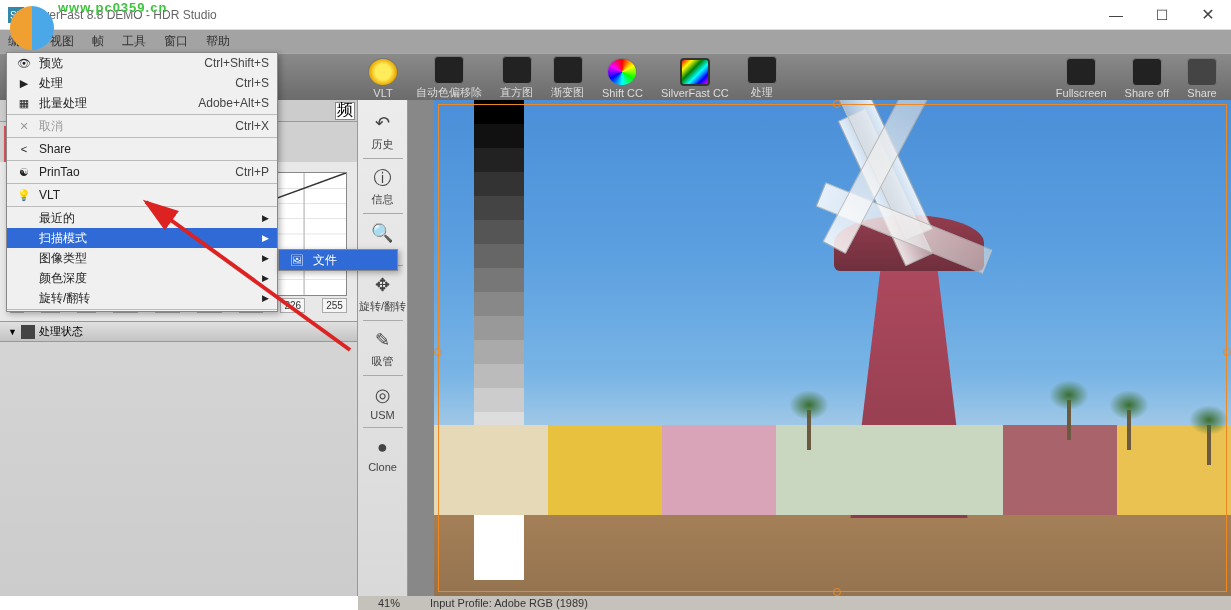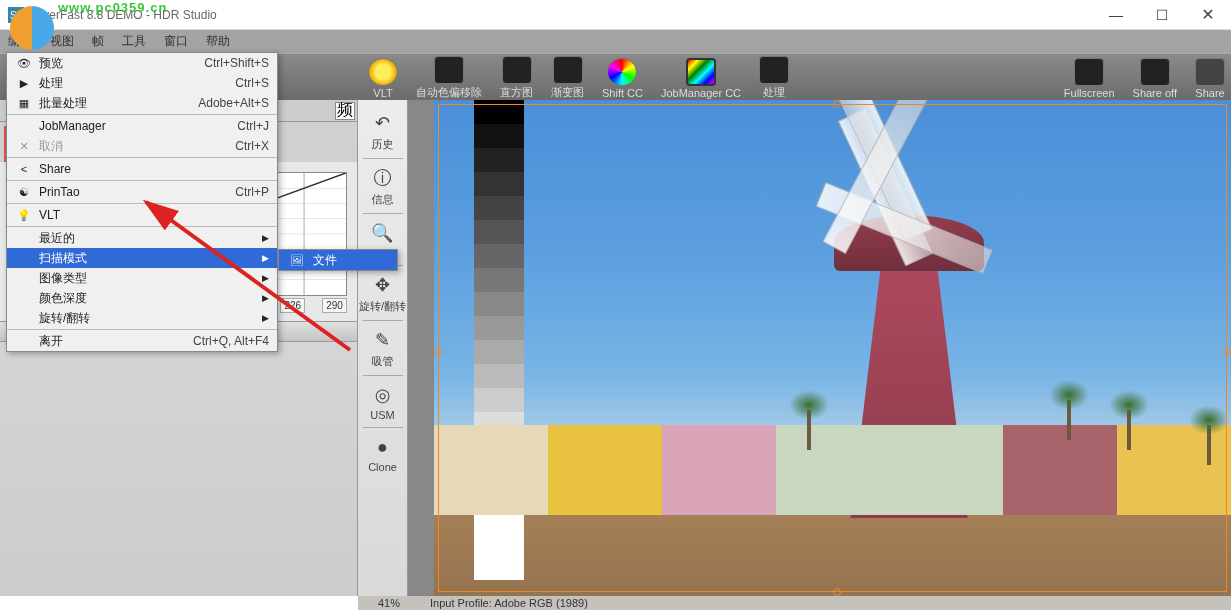--- a/index.html
+++ b/index.html
@@ -21,21 +21,21 @@
 .toolbar-left { width: 358px; display: flex; align-items: center; padding-left: 10px; }
 .studio-label { font-style: italic; font-family: Georgia, serif; color: #fff; font-size: 24px; margin-left: 40px; }
 .toolbar-main { flex: 1; display: flex; align-items: center; gap: 18px; padding-left: 10px; }
 .tb-item { display: flex; flex-direction: column; align-items: center; color: #ddd; font-size: 11px; gap: 1px; }
 .tb-icon { width: 30px; height: 28px; background: #555; border-radius: 4px; display: flex; align-items: center; justify-content: center; border: 1px solid #777; }
 .tb-icon.bulb { background: radial-gradient(circle, #ffec5a 40%, #e8a800 70%); border-radius: 50%; }
 .tb-icon.rainbow { background: conic-gradient(red, yellow, lime, cyan, blue, magenta, red); border-radius: 50%; }
 .tb-icon.cc { background: linear-gradient(135deg, red, yellow, green, cyan, blue, magenta); border: 2px solid #333; }
 .tb-icon.dark { background: #222; }
 .tb-icon.share { background: #444; }
-.toolbar-right { margin-left: auto; display: flex; gap: 18px; padding-right: 6px; }
+.toolbar-right { margin-left: auto; display: flex; gap: 18px; padding-right: 14px; }
 
 
 .left-panel { position: absolute; left: 0; top: 100px; width: 358px; bottom: 14px; background: linear-gradient(#ddd, #ccc); border-right: 1px solid #999; }
 .section-head { height: 20px; background: linear-gradient(#e0e0e0, #c4c4c4); border-bottom: 1px solid #999; display: flex; align-items: center; padding-left: 8px; font-size: 11px; }
 .section-head .tri { margin-right: 4px; font-size: 9px; }
 .channel-tabs { display: flex; background: #ccc; height: 22px; align-items: center; border-bottom: 1px solid #999; padding-left: 6px; }
 .channel-tabs .tab { width: 20px; height: 18px; margin-right: 2px; display: flex; align-items: center; justify-content: center; border: 1px solid #888; background: #ddd; }
 .channel-tabs .tab.active { background: #fff; }
 .curve-thumbs { height: 40px; display: flex; gap: 4px; padding: 4px; background: #d0d0d0; }
 .curve-thumb { width: 36px; height: 36px; background: #eee; border: 1px solid #888; }
@@ -160,21 +160,21 @@
       <div class="tb-item">
         <div class="tb-icon dark"></div>
         <span>渐变图</span>
       </div>
       <div class="tb-item">
         <div class="tb-icon rainbow"></div>
         <span>Shift CC</span>
       </div>
       <div class="tb-item">
         <div class="tb-icon cc"></div>
-        <span>JobManager CC</span>
+        <span>SilverFast CC</span>
       </div>
       <div class="tb-item">
         <div class="tb-icon dark"></div>
         <span>处理</span>
       </div>
     </div>
   <div class="toolbar-right" id="tb-right">
       <div class="tb-item">
         <div class="tb-icon dark"></div>
         <span>Fullscreen</span>
@@ -236,21 +236,21 @@
     </div>
     <div class="curve-vals" id="curve-vals">
         <span>0</span>
         <span>35</span>
         <span>69</span>
         <span>103</span>
         <span>135</span>
         <span>166</span>
         <span>197</span>
         <span>226</span>
-        <span>290</span>
+        <span>255</span>
       </div>
   </div>
   <div class="section-head">
     <span class="tri">▼</span>
     <span style="width:14px;height:14px;background:#444;margin-right:4px"></span>
     <span>处理状态</span>
   </div>
 </div>
 
 <div class="dropdown" id="dropdown">
@@ -263,25 +263,20 @@
       <span class="dd-icon">▶</span>
       <span>处理</span>
       <span class="shortcut">Ctrl+S</span>
     </div>
     <div class="dd-item">
       <span class="dd-icon">▦</span>
       <span>批量处理</span>
       <span class="shortcut">Adobe+Alt+S</span>
     </div>
     <div class="dd-sep"></div>
-    <div class="dd-item">
-      <span class="dd-icon"></span>
-      <span>JobManager</span>
-      <span class="shortcut">Ctrl+J</span>
-    </div>
     <div class="dd-item disabled">
       <span class="dd-icon">✕</span>
       <span>取消</span>
       <span class="shortcut">Ctrl+X</span>
     </div>
     <div class="dd-sep"></div>
     <div class="dd-item">
       <span class="dd-icon">&lt;</span>
       <span>Share</span>
     </div>
@@ -316,25 +311,20 @@
       <span class="dd-icon"></span>
       <span>颜色深度</span>
       <span class="arrow">▶</span>
     </div>
     <div class="dd-item">
       <span class="dd-icon"></span>
       <span>旋转/翻转</span>
       <span class="arrow">▶</span>
     </div>
     <div class="dd-sep"></div>
-    <div class="dd-item">
-      <span class="dd-icon"></span>
-      <span>离开</span>
-      <span class="shortcut">Ctrl+Q, Alt+F4</span>
-    </div>
   </div>
 <div class="submenu">
   <div class="dd-item">
     <span class="dd-icon">🖼</span>
     <span>文件</span>
   </div>
 </div>
 
 <svg class="red-arrow" style="left:130px;top:190px" width="230" height="170">
   <defs>

